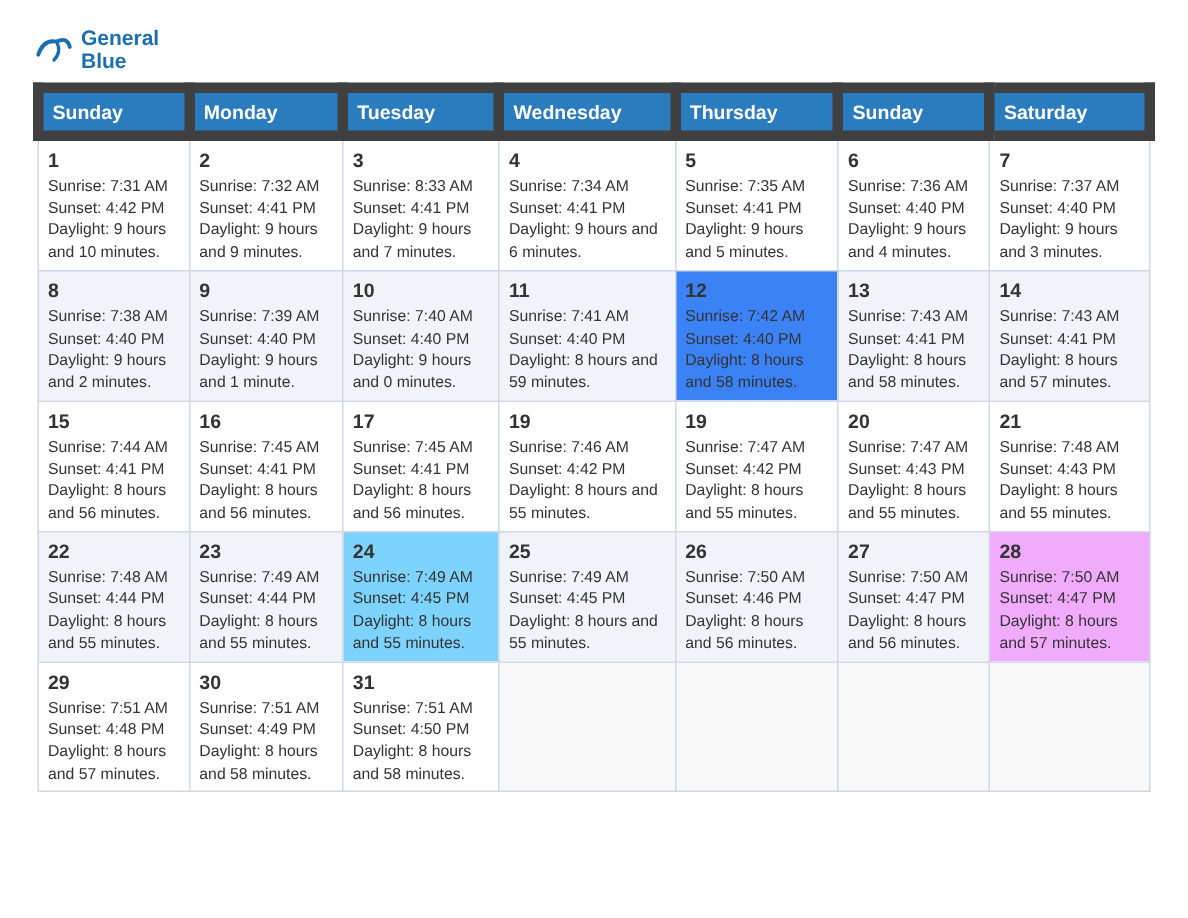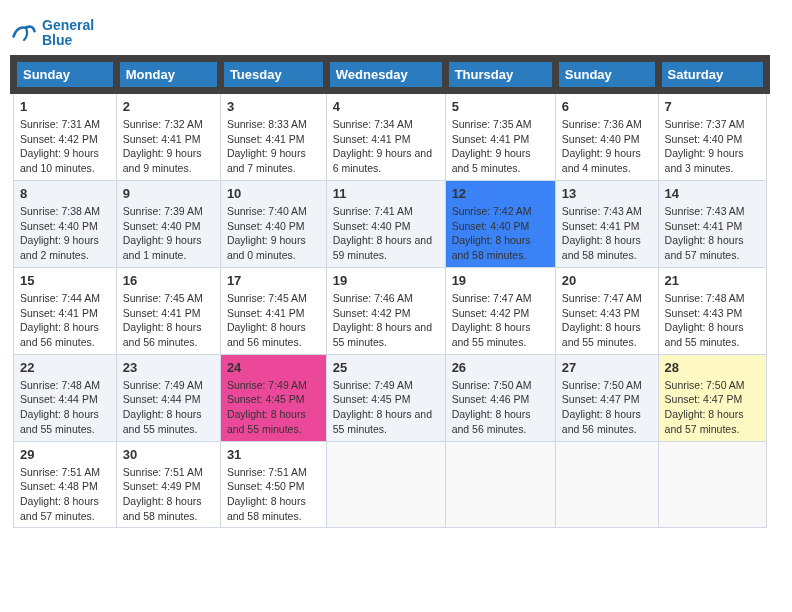--- a/index.html
+++ b/index.html
@@ -5,21 +5,21 @@
     * { margin: 0; padding: 0; box-sizing: border-box; }
     body {
       font-family: Arial, sans-serif;
       background: #fff;
       width: 792px;
       height: 612px;
       overflow: hidden;
     }
     .page {
       width: 792px;
-      padding: 18px 22px 12px 10px;
+      padding: 18px 22px 12px 22px;
     }
     .header-row {
       display: flex;
       align-items: flex-start;
       justify-content: space-between;
       margin-bottom: 6px;
     }
     .logo {
       display: flex;
       align-items: center;
@@ -258,21 +258,21 @@
             <div>Sunrise: 7:48 AM</div>
             <div>Sunset: 4:44 PM</div>
             <div>Daylight: 8 hours and 55 minutes.</div>
           </td>
           <td style="background: rgb(240, 244, 248);">
             <span class="day-num">23</span>
             <div>Sunrise: 7:49 AM</div>
             <div>Sunset: 4:44 PM</div>
             <div>Daylight: 8 hours and 55 minutes.</div>
           </td>
-          <td style="background: #ec4899; margin-left: 24px;">
+          <td style="background: #7dd3fc; margin-left: 24px;">
             <span class="day-num">24</span>
             <div>Sunrise: 7:49 AM</div>
             <div>Sunset: 4:45 PM</div>
             <div>Daylight: 8 hours and 55 minutes.</div>
           </td>
           <td style="background: rgb(240, 244, 248);">
             <span class="day-num">25</span>
             <div>Sunrise: 7:49 AM</div>
             <div>Sunset: 4:45 PM</div>
             <div>Daylight: 8 hours and 55 minutes.</div>
@@ -282,21 +282,21 @@
             <div>Sunrise: 7:50 AM</div>
             <div>Sunset: 4:46 PM</div>
             <div>Daylight: 8 hours and 56 minutes.</div>
           </td>
           <td style="background: rgb(240, 244, 248);">
             <span class="day-num">27</span>
             <div>Sunrise: 7:50 AM</div>
             <div>Sunset: 4:47 PM</div>
             <div>Daylight: 8 hours and 56 minutes.</div>
           </td>
-          <td style="background: #fef9c3; margin-left: 36px;">
+          <td style="background: #f0abfc; margin-left: 36px;">
             <span class="day-num">28</span>
             <div>Sunrise: 7:50 AM</div>
             <div>Sunset: 4:47 PM</div>
             <div>Daylight: 8 hours and 57 minutes.</div>
           </td>
         </tr>
         <tr>
           <td>
             <span class="day-num">29</span>
             <div>Sunrise: 7:51 AM</div>

